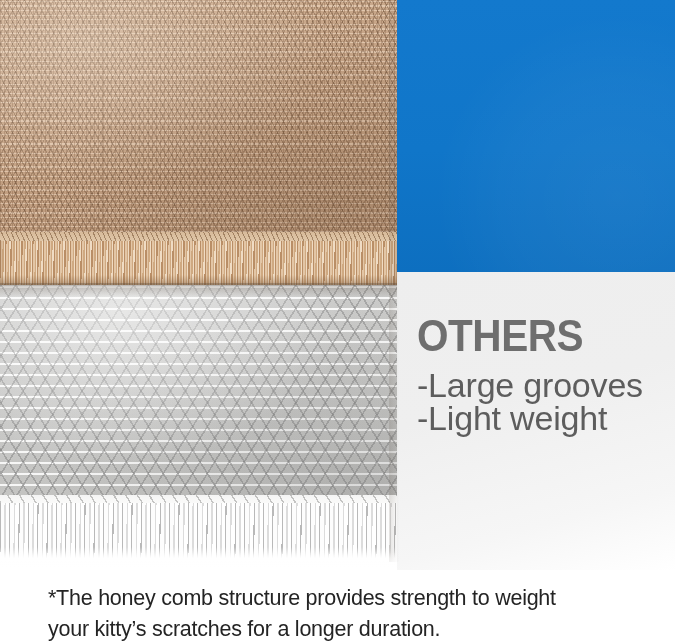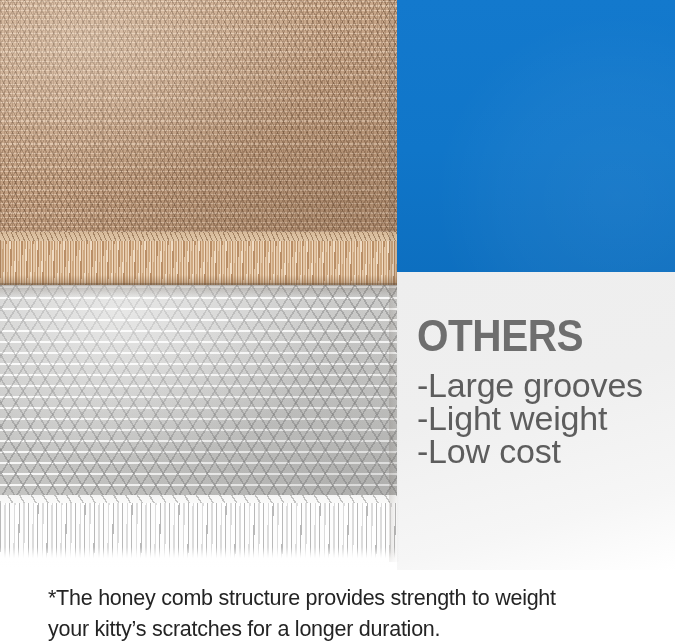--- a/index.html
+++ b/index.html
@@ -279,21 +279,20 @@
 
     
   </div>
 
   <div class="panel-gray">
 
     <div class="gray-text" style="left:20px; top:41px;">
       <div class="heading-others">OTHERS</div>
       <div class="bullet bullet-dark">-Large grooves</div>
       <div class="bullet bullet-dark">-Light weight</div>
-      <div class="bullet bullet-dark">-Low cost</div>
     </div>
   </div>
 
   <div class="caption-band"></div>
   <div class="caption">
     <div>*The honey comb structure provides strength to weight</div>
     <div>your kitty’s scratches for a longer duration.</div>
   </div>
 
 </div>

